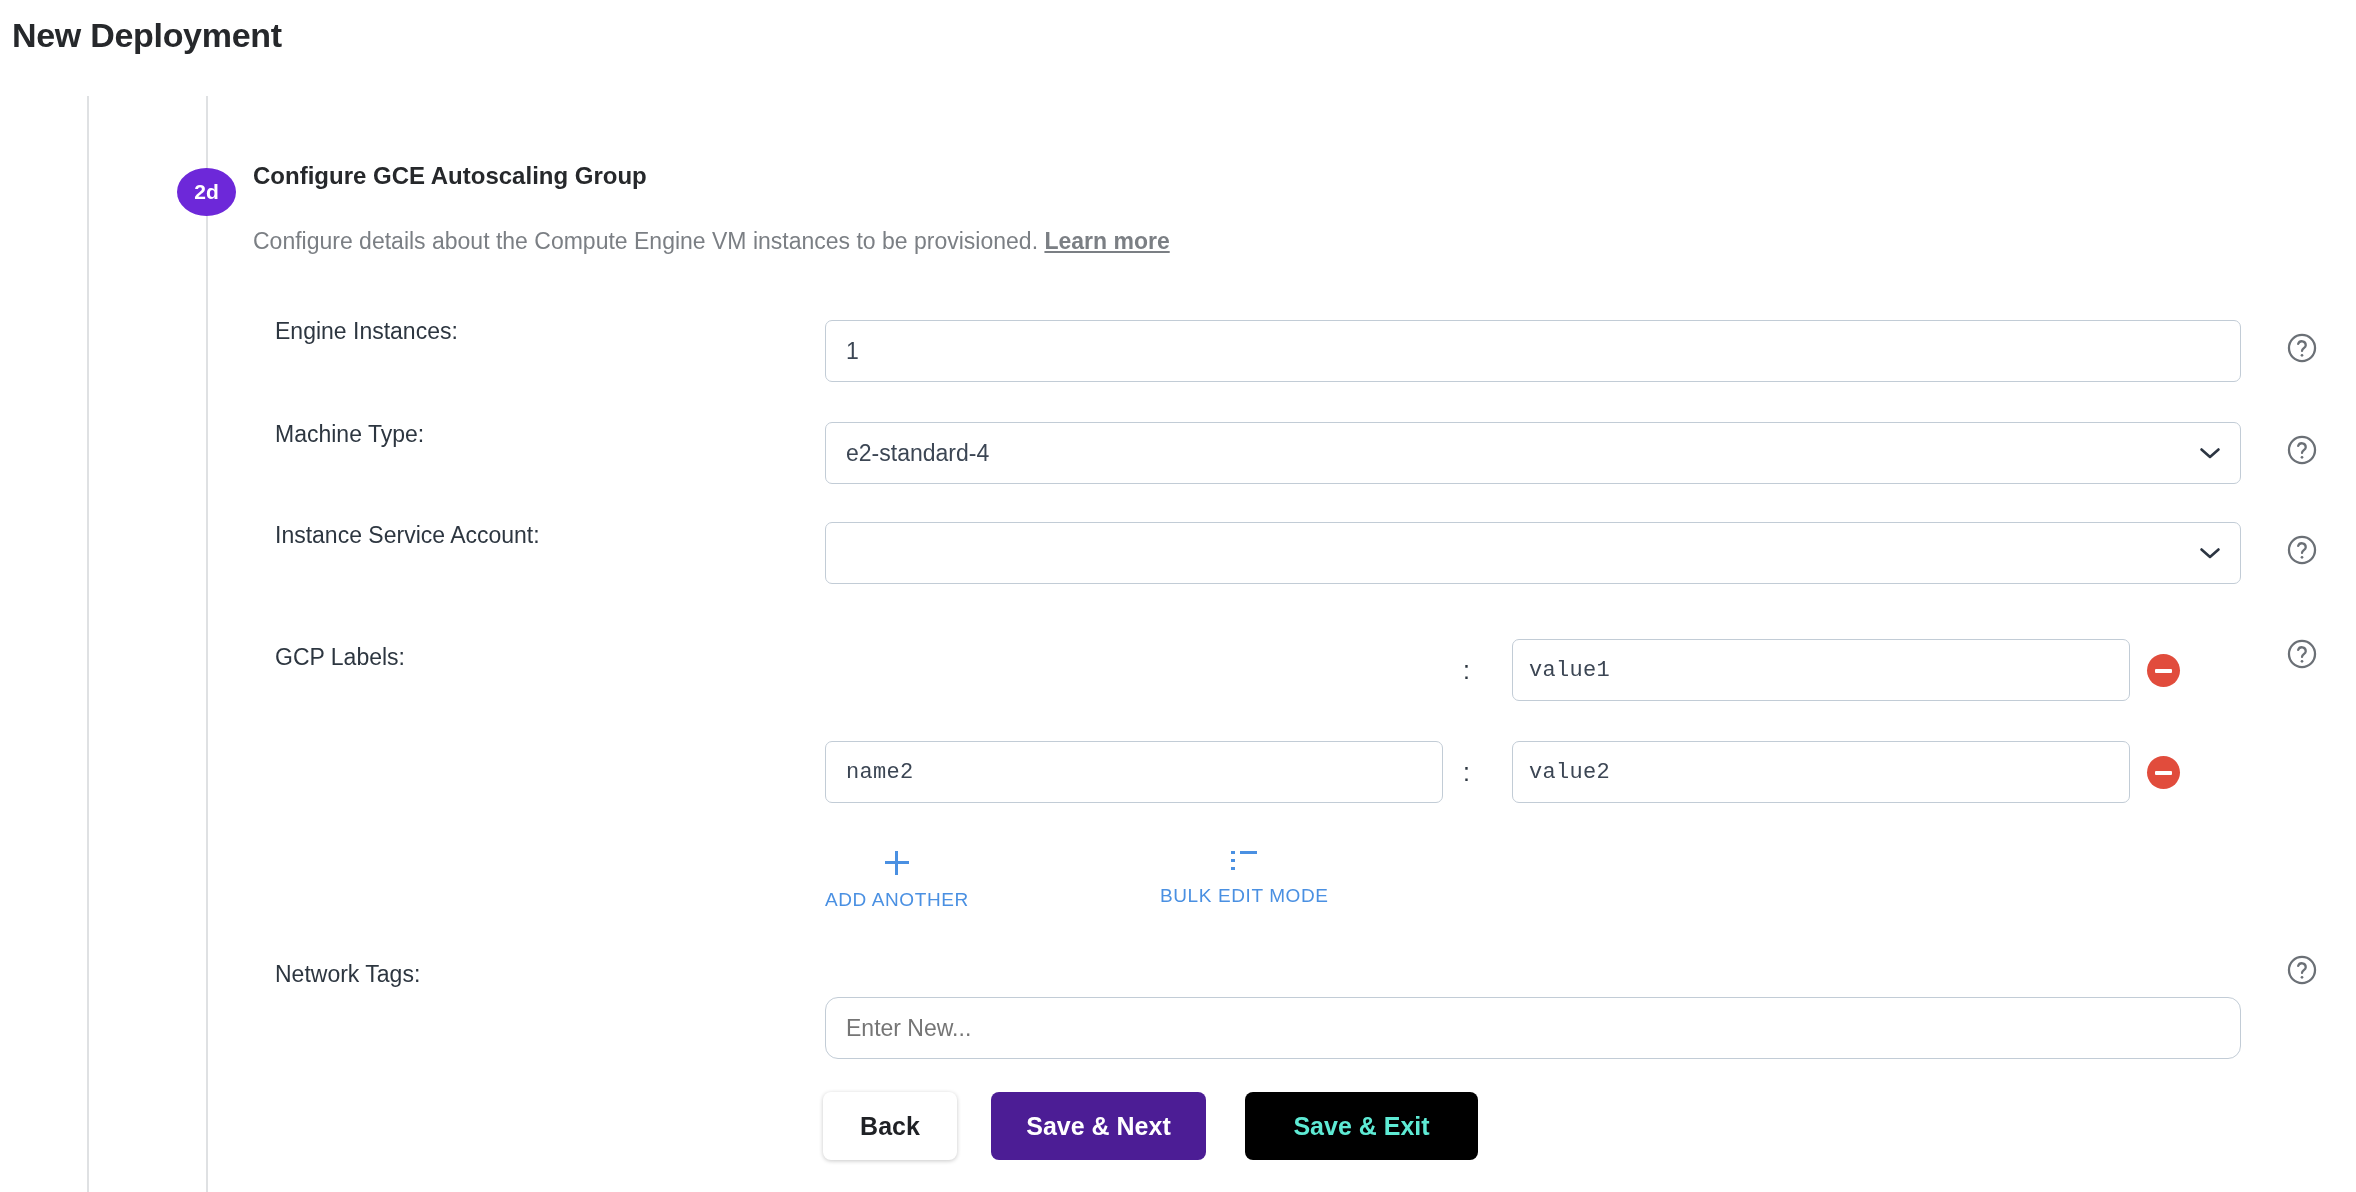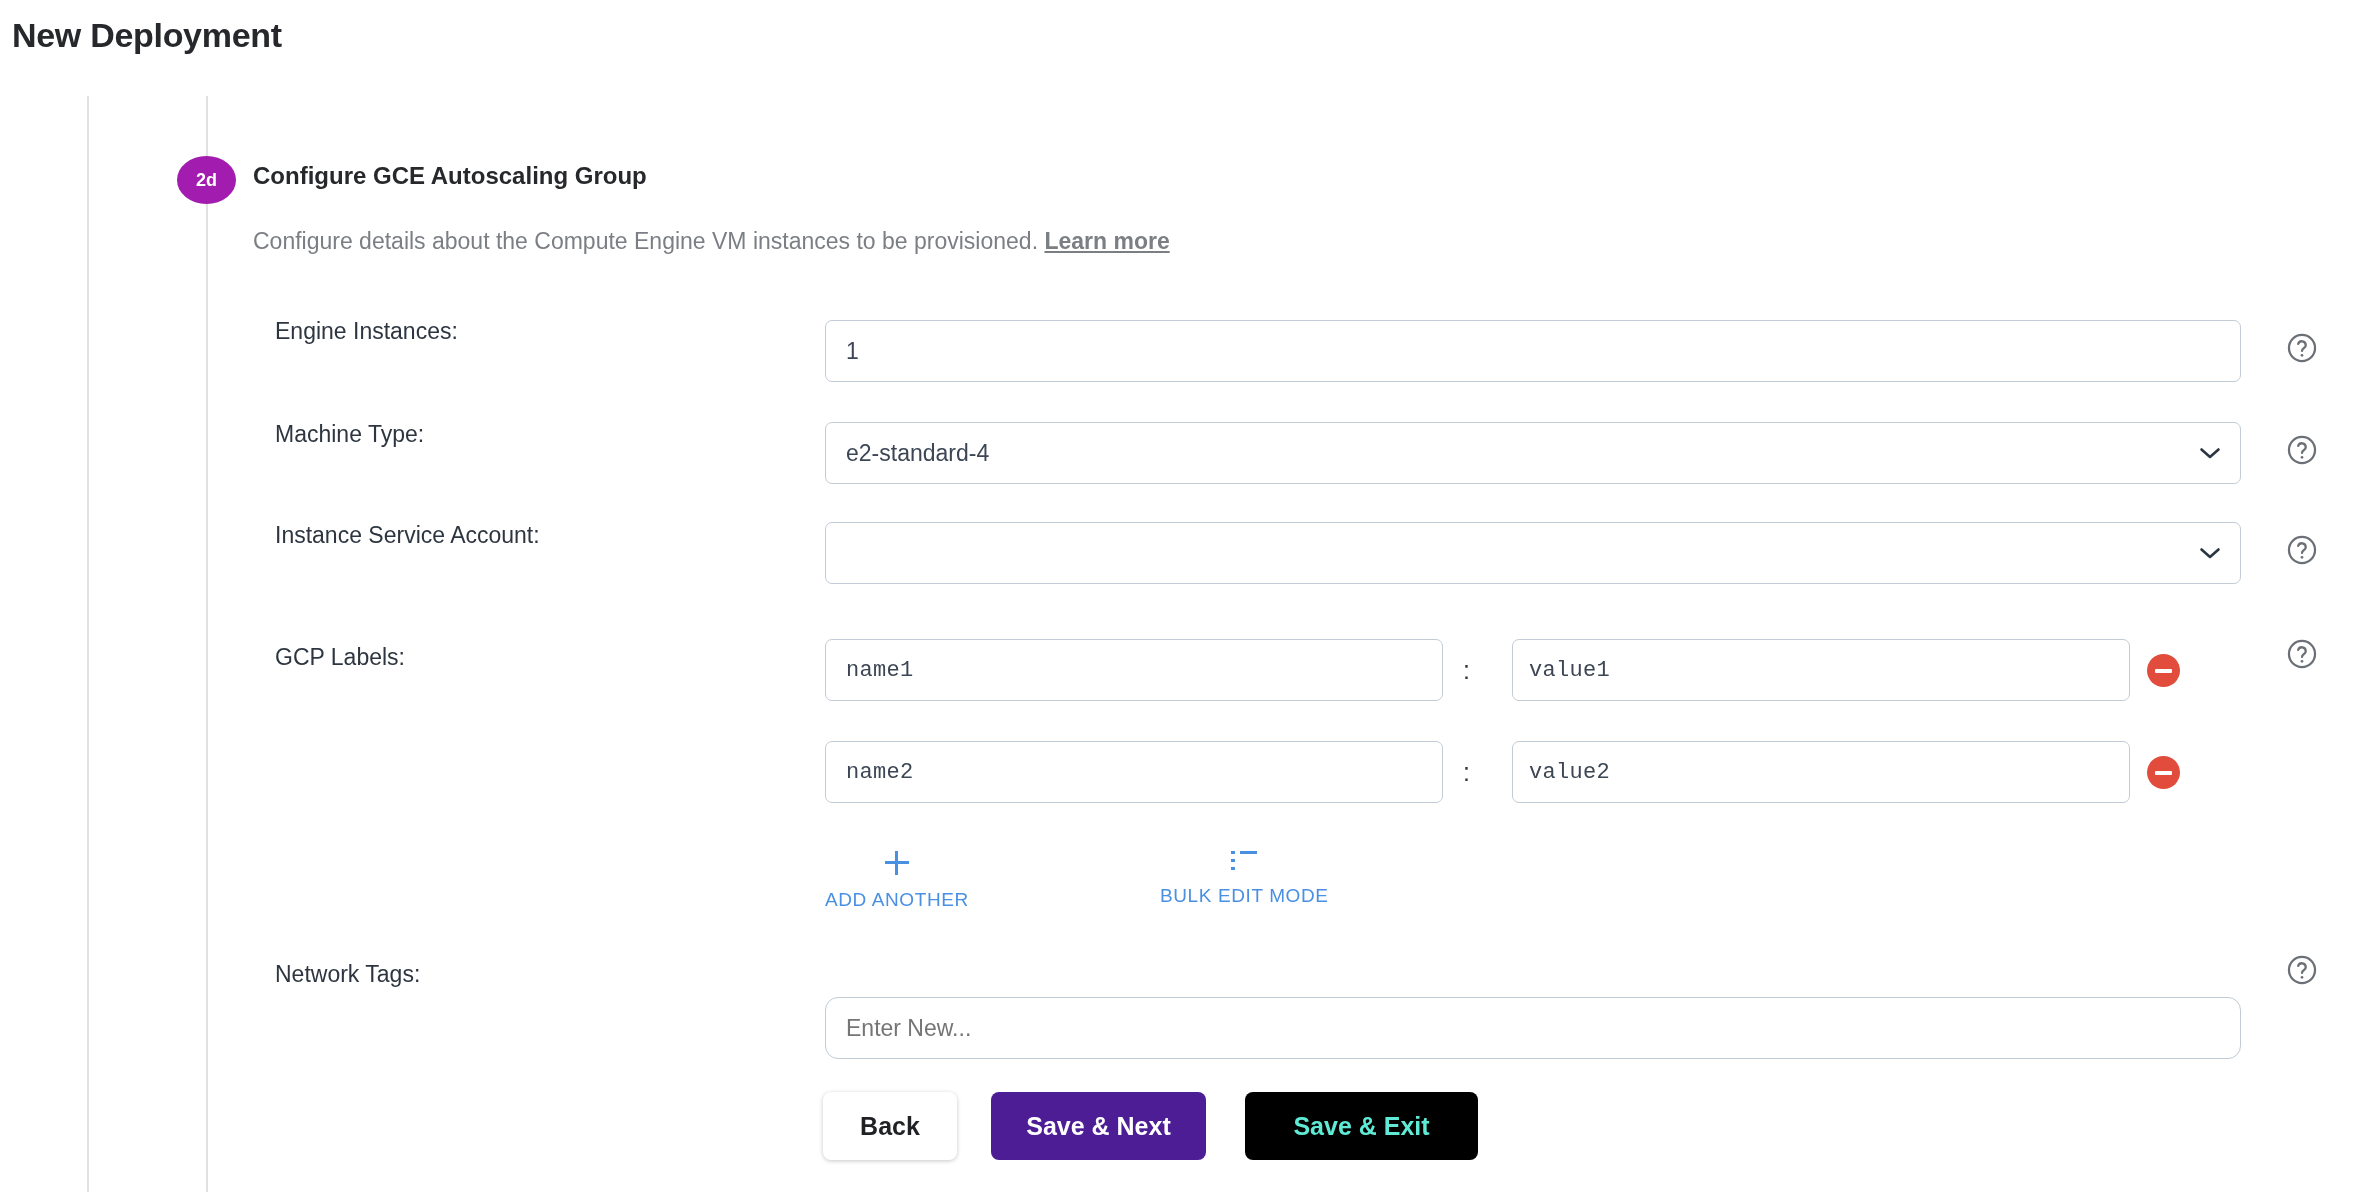--- a/index.html
+++ b/index.html
@@ -34,27 +34,27 @@
     width: 2px;
     background: #dfe1e3;
   }
   .rail-outer { left: 87px;  top: 96px; height: 1096px; }
   .rail-inner { left: 206px; top: 96px; height: 1096px; }
 
   
   .step-badge {
     position: absolute;
     left: 177px;
-    top: 156px;
+    top: 168px;
     width: 59px;
     height: 48px;
     border-radius: 50%;
-    background: #a21caf;
+    background: #6d28d9;
     color: #ffffff;
-    font-size: 18px;
+    font-size: 21px;
     font-weight: 600;
     display: flex;
     align-items: center;
     justify-content: center;
     z-index: 3;
   }
 
   
   .section-title {
     position: absolute;
@@ -340,21 +340,20 @@
   <div class="help-icon" style="top:533px">
     <svg width="34" height="34" viewBox="0 0 24 24" fill="none" stroke="#6b7076" stroke-width="1.6">
       <circle cx="12" cy="12" r="9.2"></circle>
       <path d="M9.3 9.1a2.75 2.75 0 0 1 5.35.9c0 1.85-2.65 2.3-2.65 4.05" stroke-linecap="round"></path>
       <circle cx="12" cy="17.2" r="0.95" fill="#6b7076" stroke="none"></circle>
     </svg>
   </div>
 
   <div class="form-label" style="top:644px">GCP Labels:</div>
 
-  <div class="field mono kv-key" style="top:639px">name1</div>
   <div class="kv-colon" style="top:639px">:</div>
   <div class="kv-val" style="top:639px">value1</div>
   <div class="remove-btn" style="top:654px">
     <span class="bar"></span>
   </div>
   <div class="help-icon" style="top:637px">
     <svg width="34" height="34" viewBox="0 0 24 24" fill="none" stroke="#6b7076" stroke-width="1.6">
       <circle cx="12" cy="12" r="9.2"></circle>
       <path d="M9.3 9.1a2.75 2.75 0 0 1 5.35.9c0 1.85-2.65 2.3-2.65 4.05" stroke-linecap="round"></path>
       <circle cx="12" cy="17.2" r="0.95" fill="#6b7076" stroke="none"></circle>

